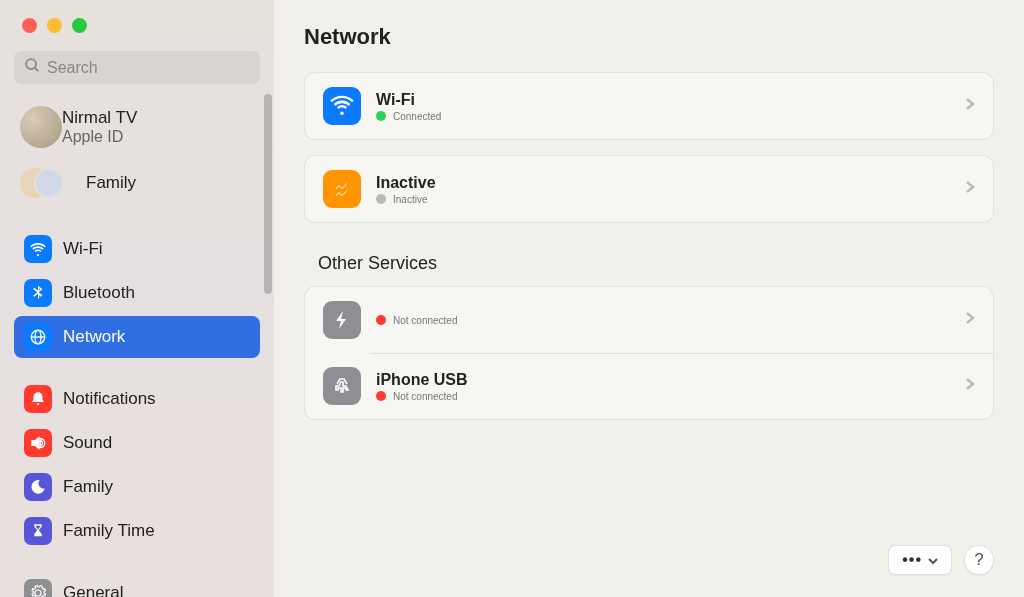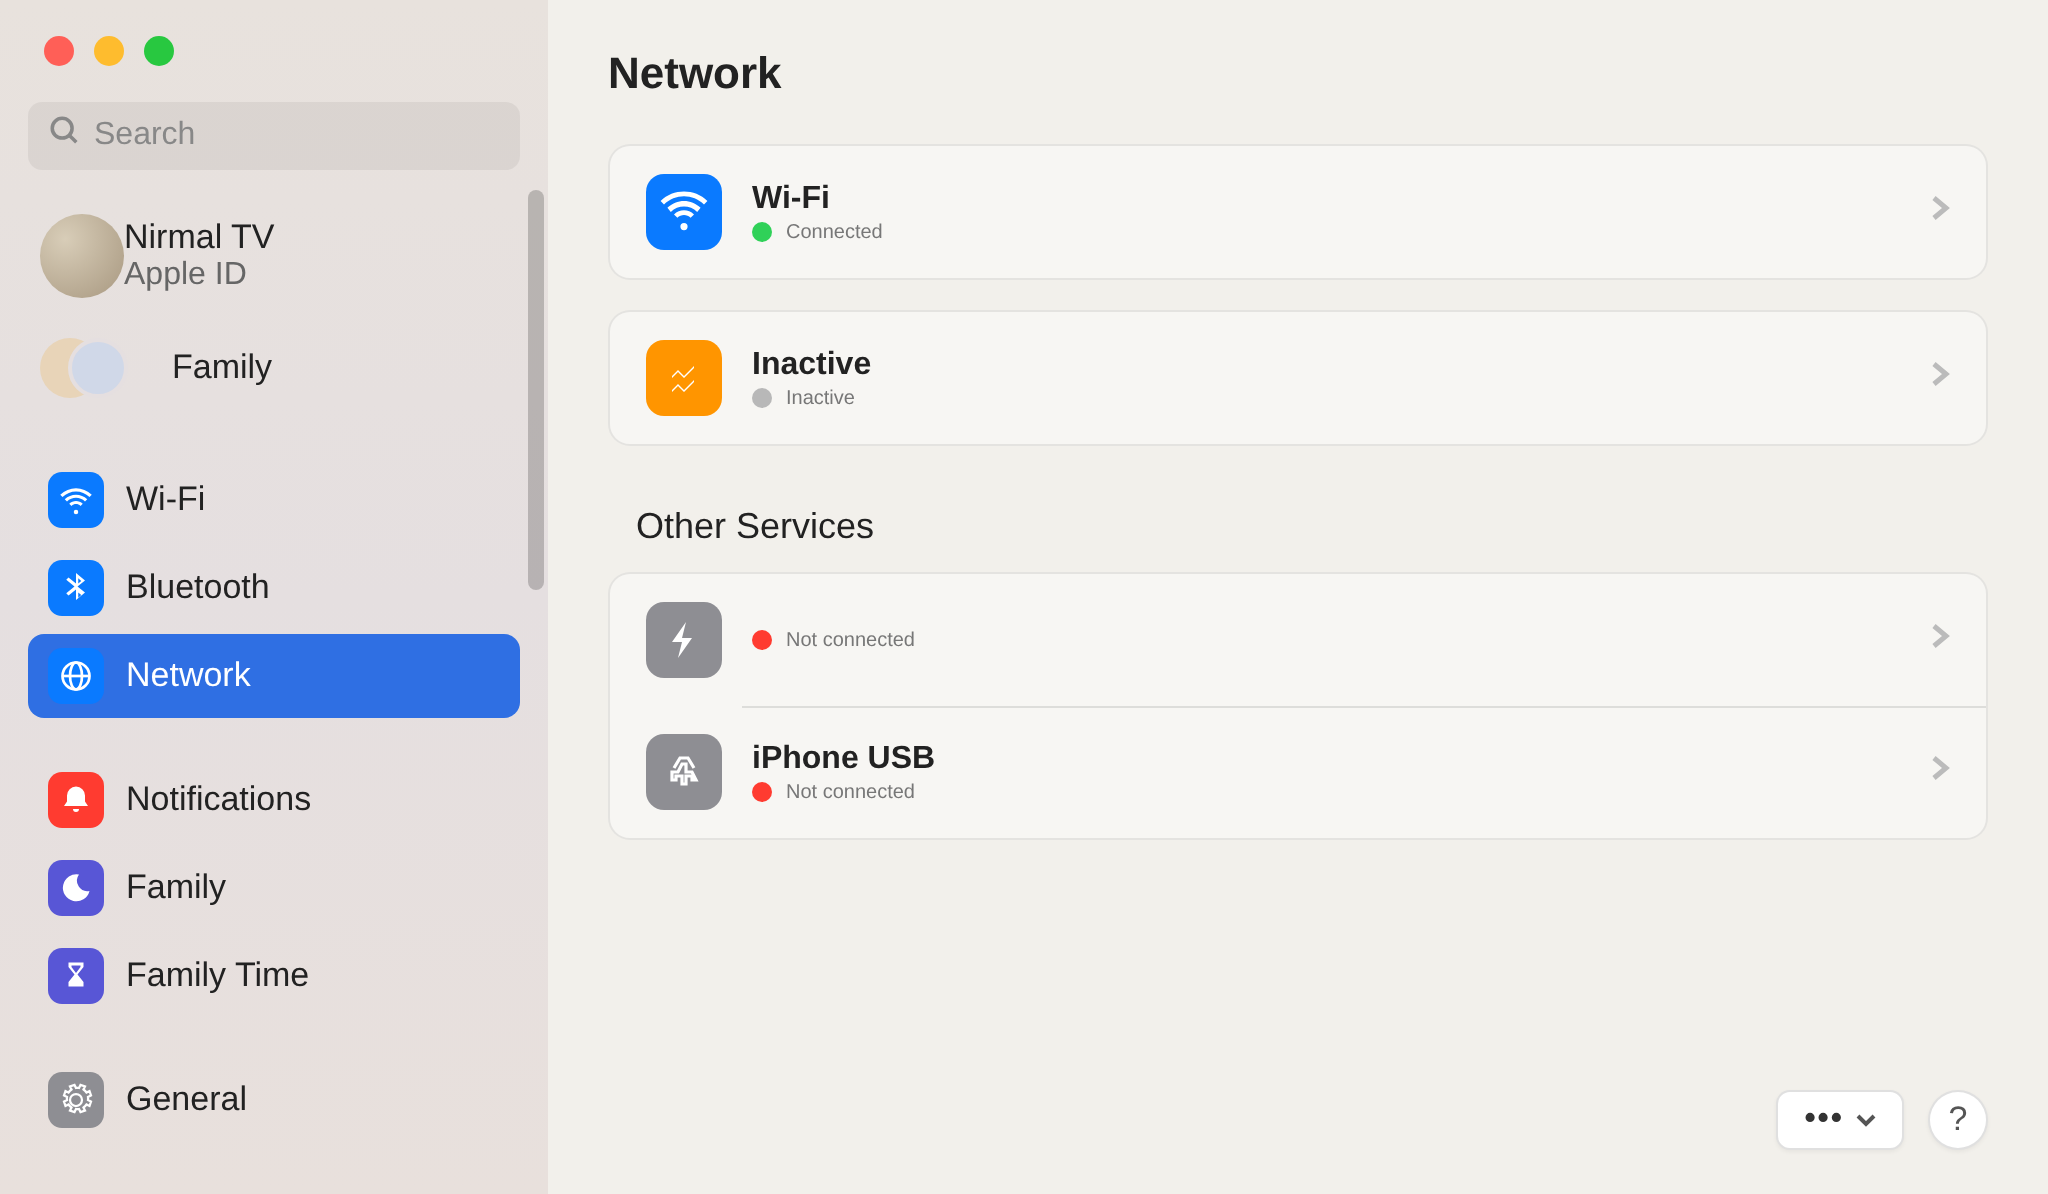--- a/index.html
+++ b/index.html
@@ -155,20 +155,29 @@
 
     <div class="nav-item">
       <div class="nav-icon ic-notif">
         <svg viewBox="0 0 24 24">
             <path d="M12 3a6 6 0 00-6 6v4l-2 3h16l-2-3V9a6 6 0 00-6-6zm-2 15a2 2 0 004 0z"></path>
           </svg>
       </div>
       <span class="nav-label">Notifications</span>
     </div>
 
+    <div class="nav-item">
+      <div class="nav-icon ic-sound">
+        <svg viewBox="0 0 24 24">
+            <path d="M4 9v6h4l5 4V5L8 9H4zm11 0a3 3 0 010 6zm0-3a6 6 0 010 12z" fill="none" stroke="white" stroke-width="1.8"></path>
+            <path d="M4 9v6h4l5 4V5L8 9H4z"></path>
+          </svg>
+      </div>
+      <span class="nav-label">Sound</span>
+    </div>
 
     <div class="nav-item">
       <div class="nav-icon ic-focus">
         <svg viewBox="0 0 24 24">
             <path d="M14 3a9 9 0 107 11 7 7 0 01-7-11z"></path>
           </svg>
       </div>
       <span class="nav-label">Family</span>
     </div>
 

